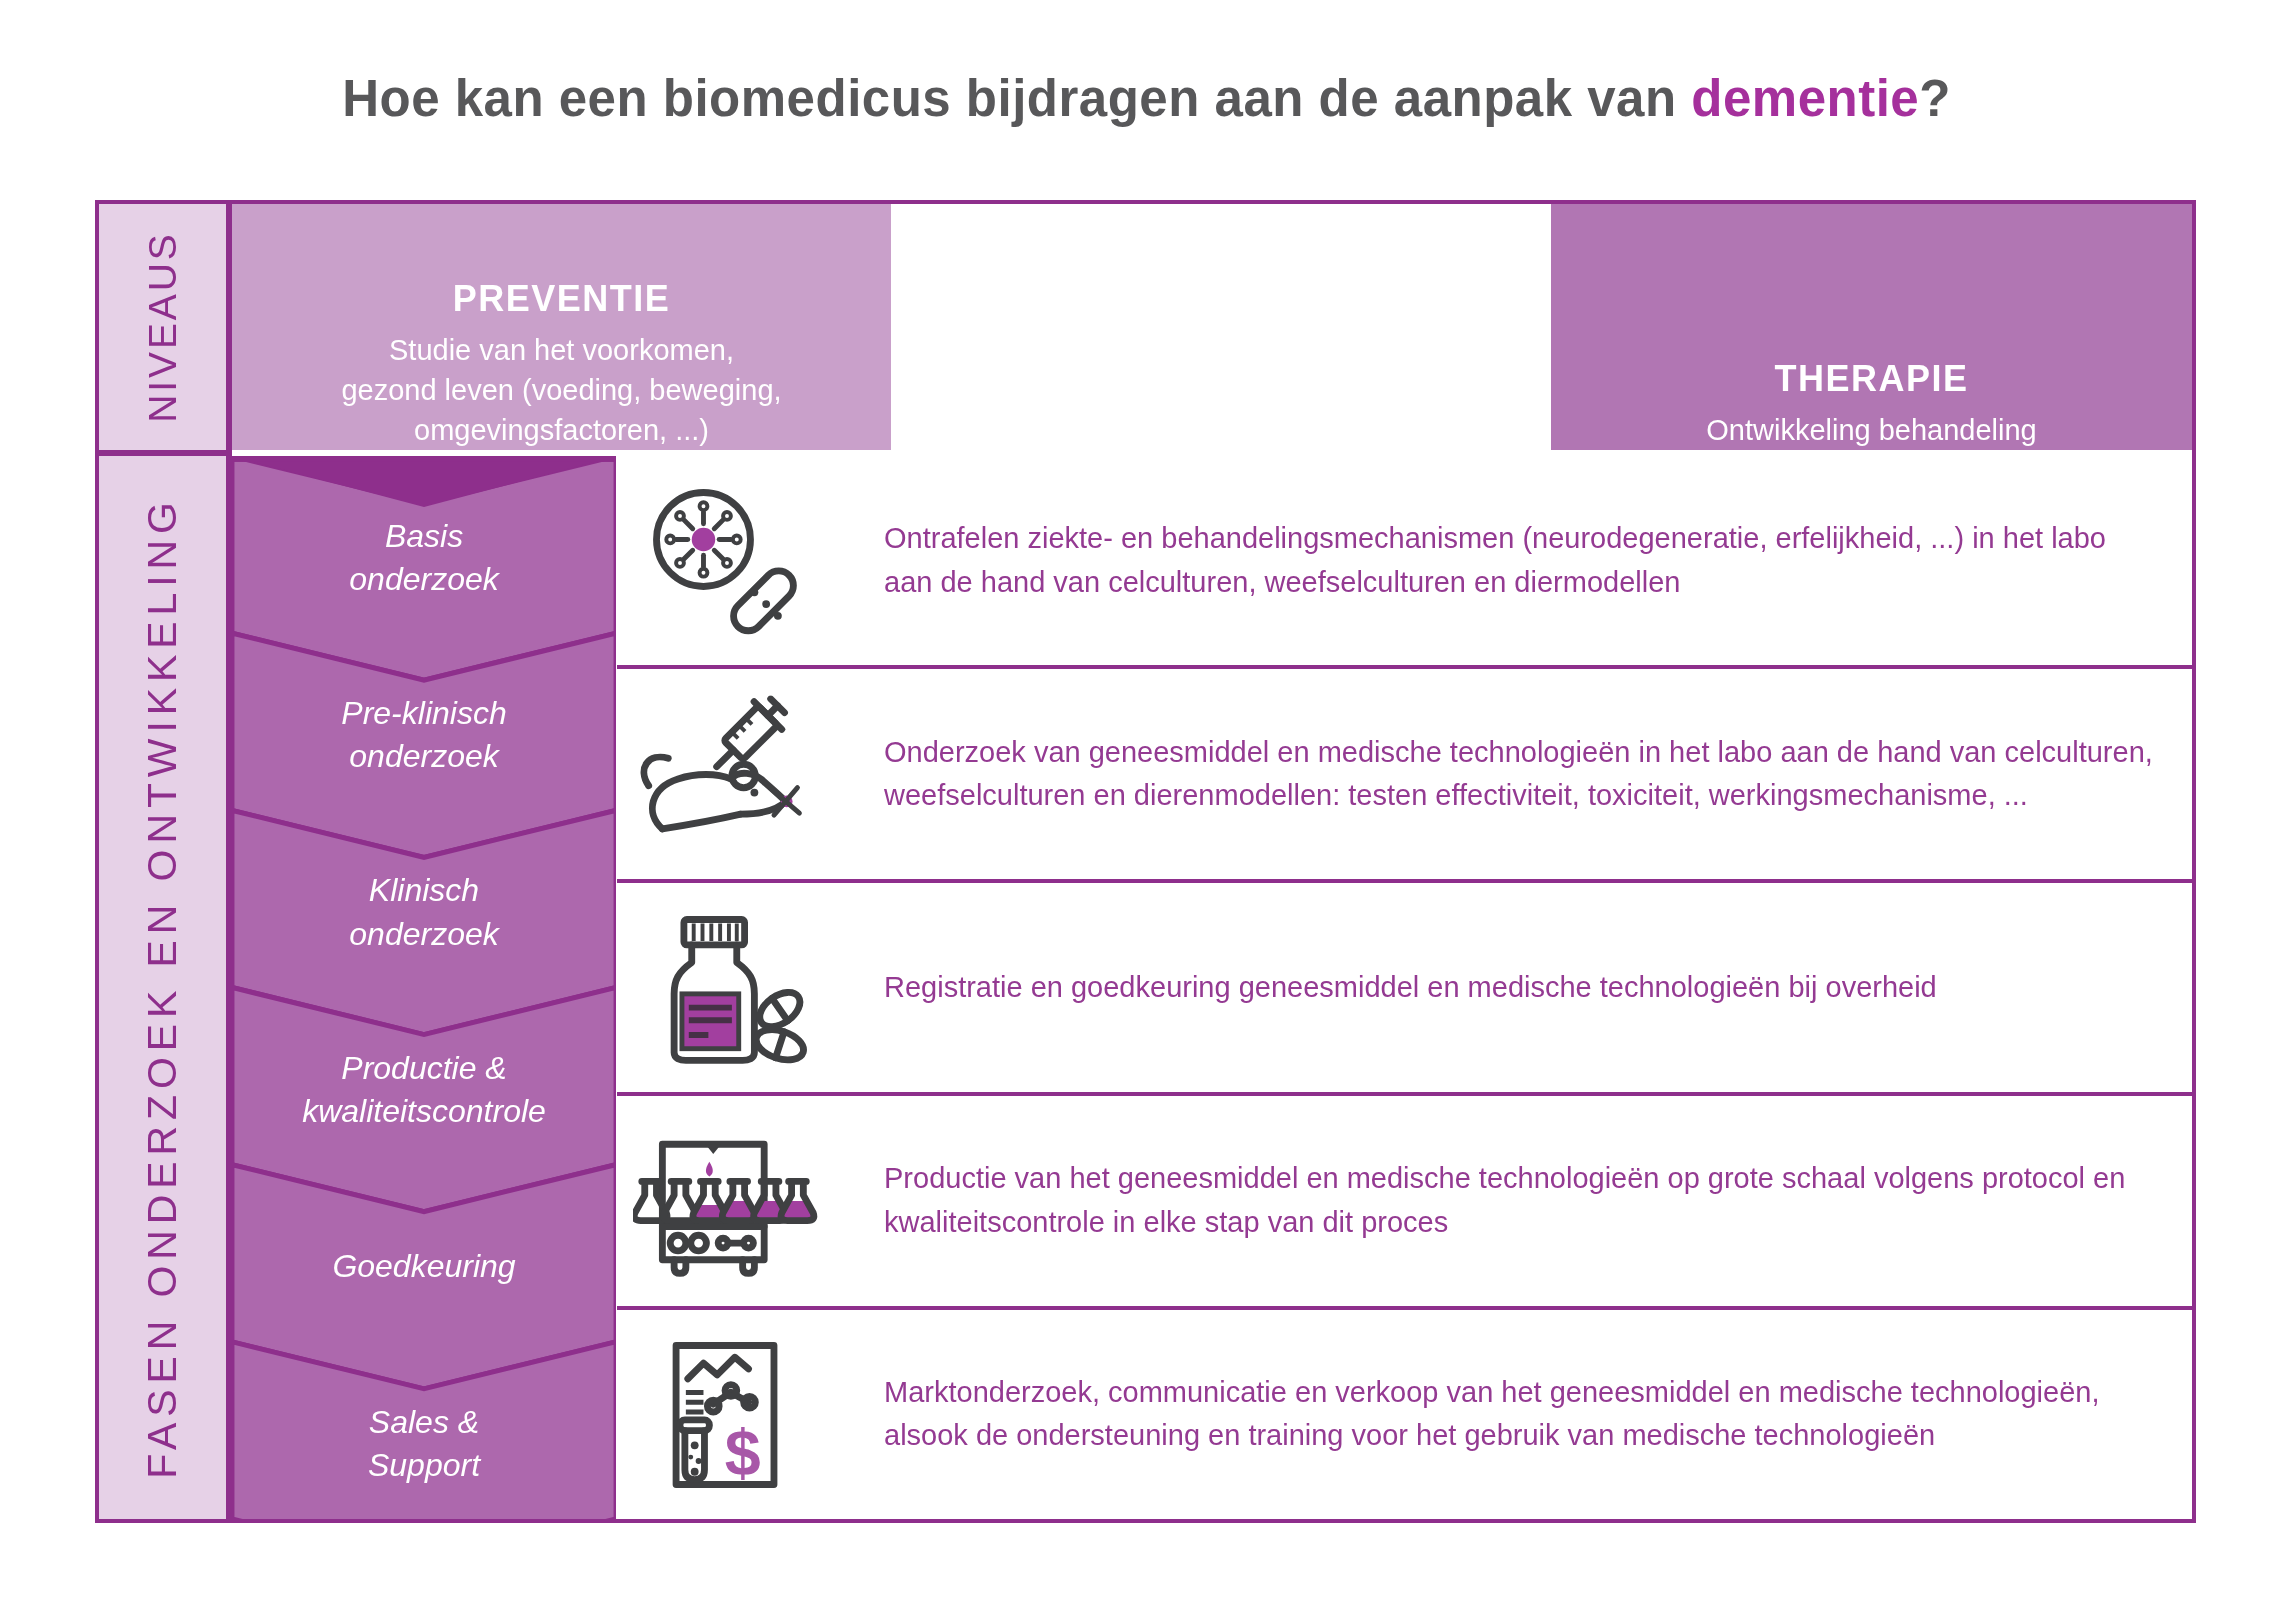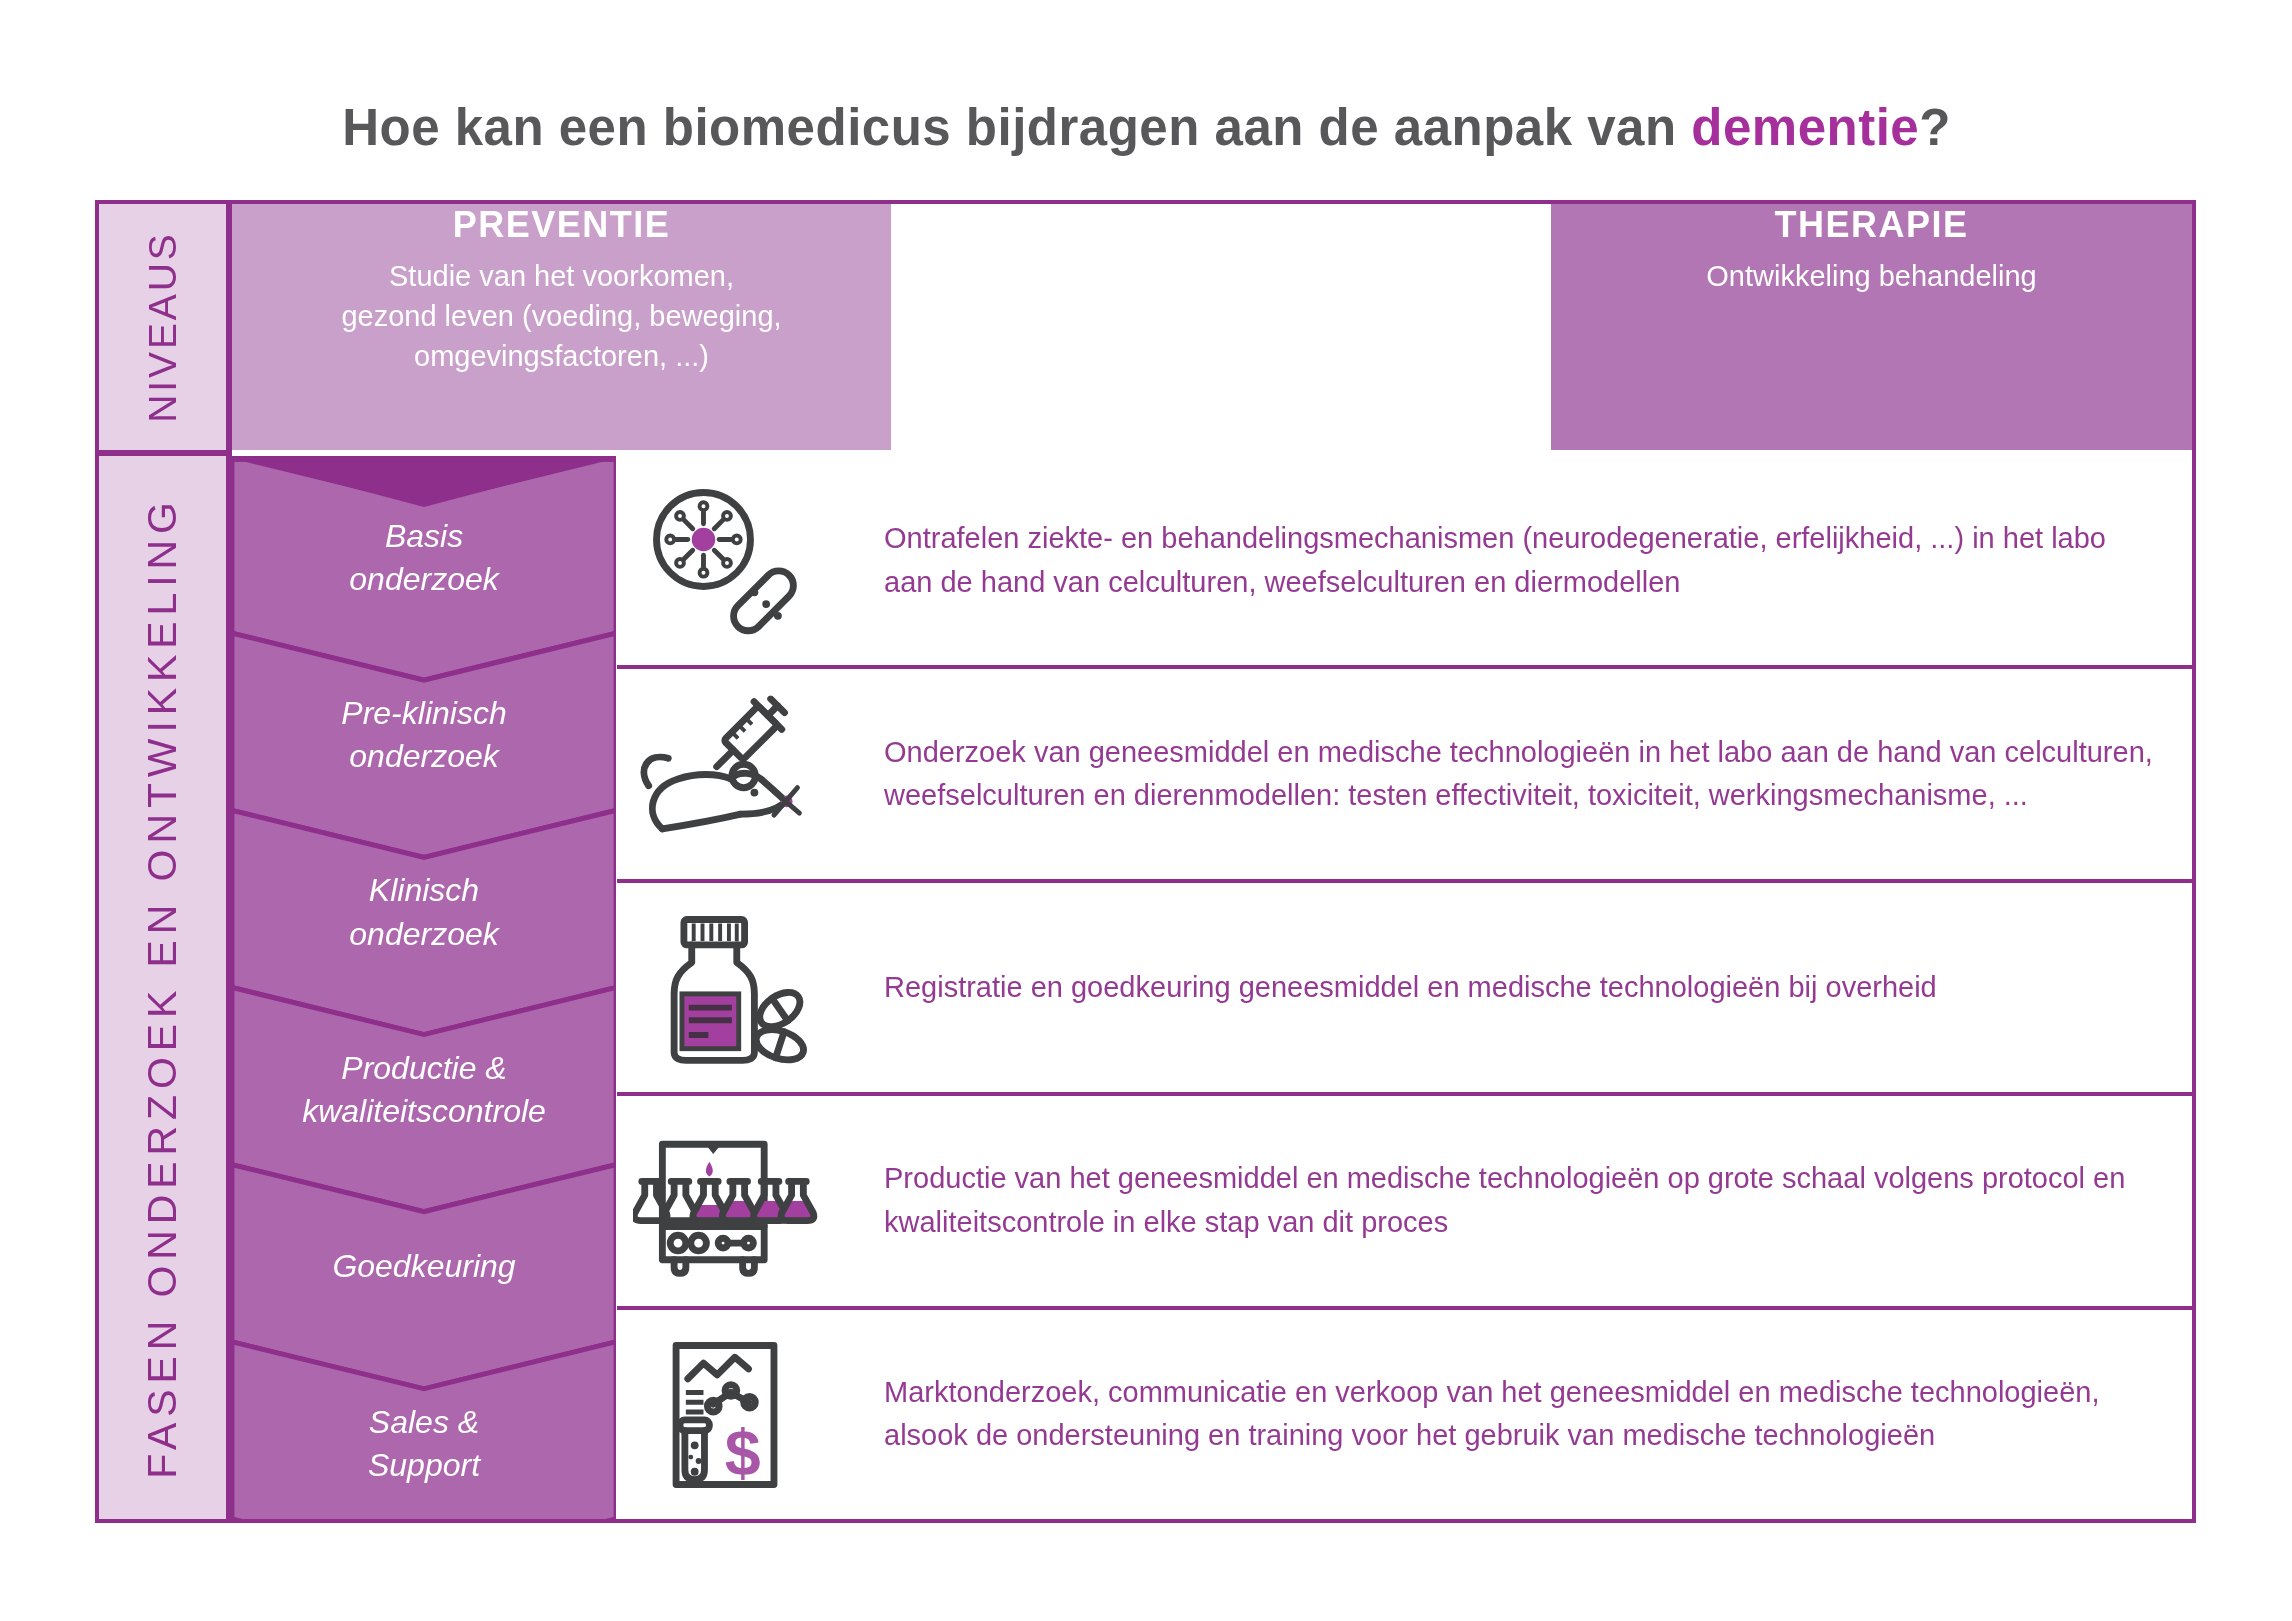--- a/index.html
+++ b/index.html
@@ -1,38 +1,38 @@
 <!DOCTYPE html>
 <html><head>
 <meta charset="utf-8">
 <style>
   html,body { margin:0; padding:0; background:#ffffff; }
   .page {
     position:relative; width:2293px; height:1621px; background:#ffffff;
     font-family:"Liberation Sans", sans-serif; overflow:hidden;
   }
   .title {
-    position:absolute; top:98px; left:0; width:100%;
+    position:absolute; top:69px; left:0; width:100%;
     text-align:center; font-size:51px; font-weight:bold;
     color:#58585a; letter-spacing:0.5px;
   }
   .title .hl { color:#a5309c; }
 
   .table {
     position:absolute; left:95px; top:200px;
     width:2093px; height:1315px;
     border:4.9px solid #8e2f8c; box-sizing:content-box;
   }
   .abs { position:absolute; }
 
   
   .cell-niveaus { left:0; top:0; width:127px; height:246px; background:#e6d1e7; }
   .vdiv { left:127px; top:0; width:5.9px; height:1315px; background:#8e2f8c; }
   .hline0 { left:0; top:246px; width:133px; height:5.9px; background:#8e2f8c; }
-  .hcell { top:0; height:246px; display:flex; flex-direction:column; justify-content:flex-start; align-items:center; text-align:center; color:#ffffff; }
+  .hcell { top:0; height:246px; display:flex; flex-direction:column; justify-content:flex-end; align-items:center; text-align:center; color:#ffffff; }
   .cell-preventie { left:133px; width:659px; background:#c9a0ca; }
   .cell-diagnose  { left:800px; width:644px; background:#b176b3; }
   .cell-therapie  { left:1452px; width:641px; background:#b176b3; }
   .hname { font-size:36px; font-weight:bold; letter-spacing:1.5px; margin-bottom:9.8px; }
   .hdesc { font-size:29px; line-height:1.38; white-space:pre-line; }
 
   .vlabel-wrap { display:flex; align-items:center; justify-content:center; overflow:visible; }
   .vlabel {
     transform:rotate(-90deg); white-space:nowrap;
     color:#8e2f8c; font-weight:normal;

